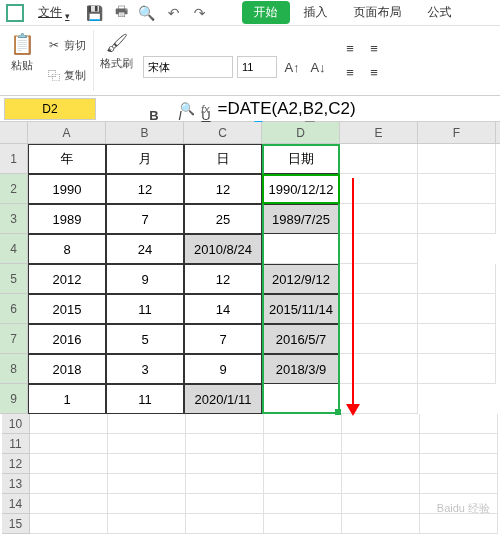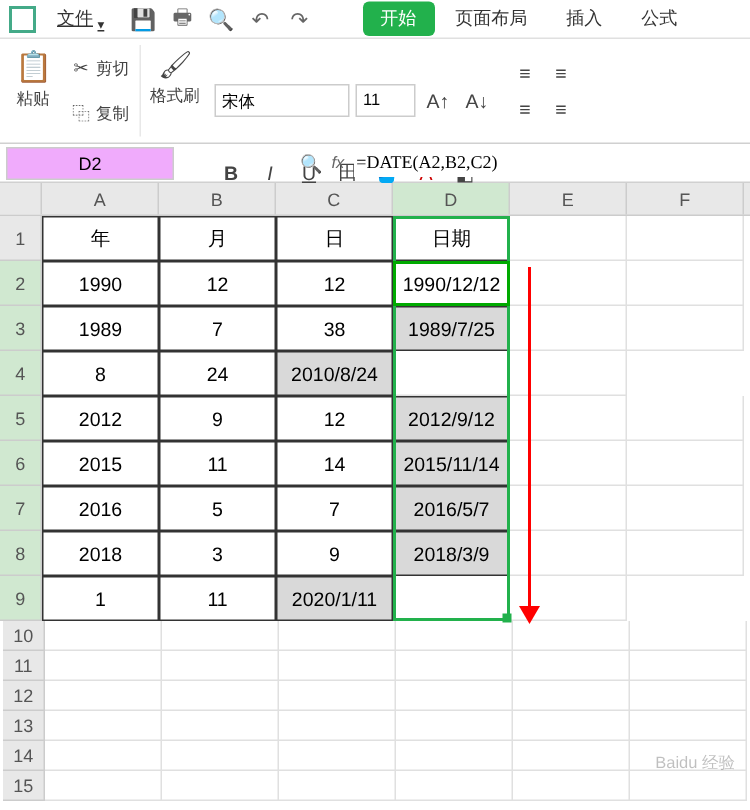--- a/index.html
+++ b/index.html
@@ -25,25 +25,25 @@
 .format-painter .ico { width: 22px; height: 22px; font-size: 18px; }
 .font-row { display: flex; gap: 4px; align-items: center; margin-top: 26px; }
 .font-select { height: 22px; font-size: 11px; border: 1px solid #ccc; padding: 0 4px; background:#fff; }
 .font-select.name { width: 90px; }
 .font-select.size { width: 40px; }
 .btn-sq { width: 22px; height: 22px; border: 1px solid transparent; display: flex; align-items: center; justify-content: center; font-size: 13px; color: #444; cursor: pointer; }
 .align-col { display: flex; flex-direction: column; gap: 2px; }
 .align-row { display: flex; gap: 2px; }
 
 .formula-bar { height: 26px; display: flex; align-items: center; border-bottom: 1px solid #d0d0d0; background: #fff; }
-.name-box { width: 112px; height: 22px; border: 1px solid #ccc; margin: 0 4px; font-size: 12px; text-align: center; padding: 2px; background:#f0abfc; }
+.name-box { width: 92px; height: 22px; border: 1px solid #ccc; margin: 0 4px; font-size: 12px; text-align: center; padding: 2px; background:#fde047; }
 .fx-area { display: flex; align-items: center; gap: 6px; margin-left: 80px; }
 .fx-icon { font-size: 12px; color: #666; cursor: pointer; }
 .fx-label { font-style: italic; font-size: 11px; color: #666; }
-.formula-input { border: none; font-size: 12px; font-family: Liberation Serif, serif; width: 200px; padding: 2px; outline: none; }
+.formula-input { border: none; font-size: 17px; font-family: Liberation Sans, sans-serif; width: 200px; padding: 2px; outline: none; }
 
 .sheet-wrap { position: relative; }
 .col-headers { display: flex; height: 22px; background: #e8e8e8; border-bottom: 1px solid #ccc; }
 .corner { width: 28px; background: #e8e8e8; border-right: 1px solid #ccc; }
 .col-h { width: 78px; text-align: center; font-size: 12px; color: #555; border-right: 1px solid #ccc; line-height: 22px; cursor: pointer; }
 .col-h.sel { background: #d0e8d0; }
 
 .rows { }
 .row { display: flex; height: 30px; }
 .row.short { height: 20px; justify-content: center; }
@@ -72,22 +72,22 @@
   </div>
   <div class="qat">
     <span class="qat-icon">💾</span>
     <span class="qat-icon">🖶</span>
     <span class="qat-icon">🔍</span>
     <span class="qat-icon">↶</span>
     <span class="qat-icon">↷</span>
   </div>
   <div class="tabs">
     <div class="tab active">开始</div>
+    <div class="tab">插入</div>
     <div class="tab">页面布局</div>
-    <div class="tab">插入</div>
     <div class="tab">公式</div>
   </div>
 </div>
 
 <div class="ribbon">
   <div class="paste-big">
     <span class="ico">📋</span>
     <span>粘贴</span>
   </div>
   <div class="ribbon-group">
@@ -176,21 +176,21 @@
         <div class="cell bc">12</div>
         <div class="cell bc">12</div>
         <div class="cell bc">1990/12/12</div>
         <div class="cell"></div>
         <div class="cell"></div>
       </div>
       <div class="row">
         <div class="row-h sel">3</div>
         <div class="cell bc">1989</div>
         <div class="cell bc">7</div>
-        <div class="cell bc">38</div>
+        <div class="cell bc">25</div>
         <div class="cell bc filled">1989/7/25</div>
         <div class="cell"></div>
         <div class="cell"></div>
       </div>
       <div class="row">
         <div class="row-h sel">4</div>
         <div class="cell bc">8</div>
         <div class="cell bc">24</div>
         <div class="cell bc filled">2010/8/24</div>
         <div class="cell"></div>

